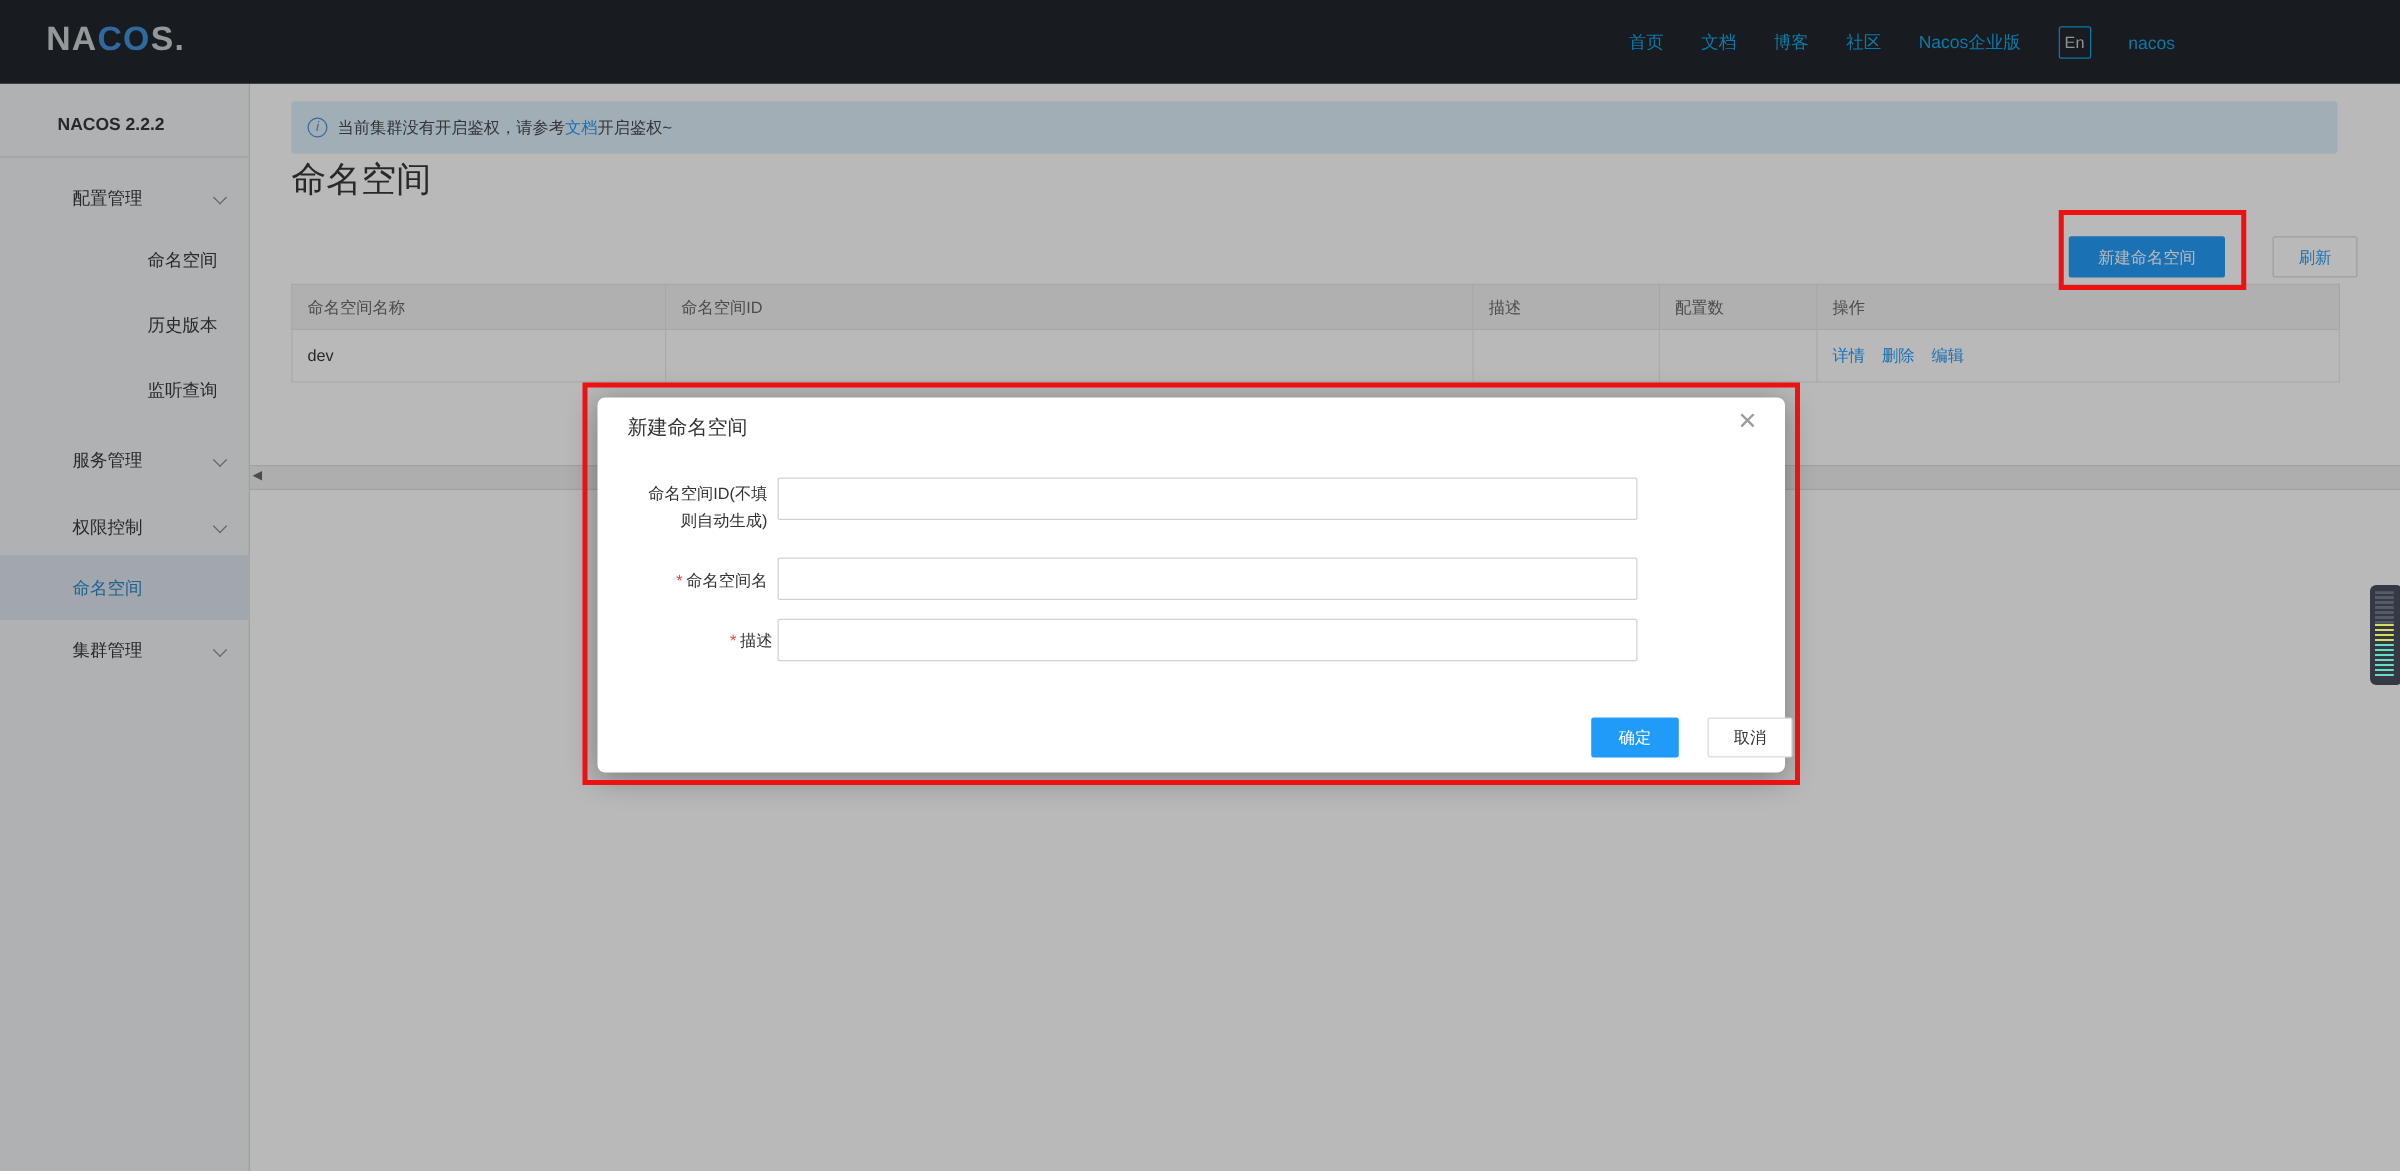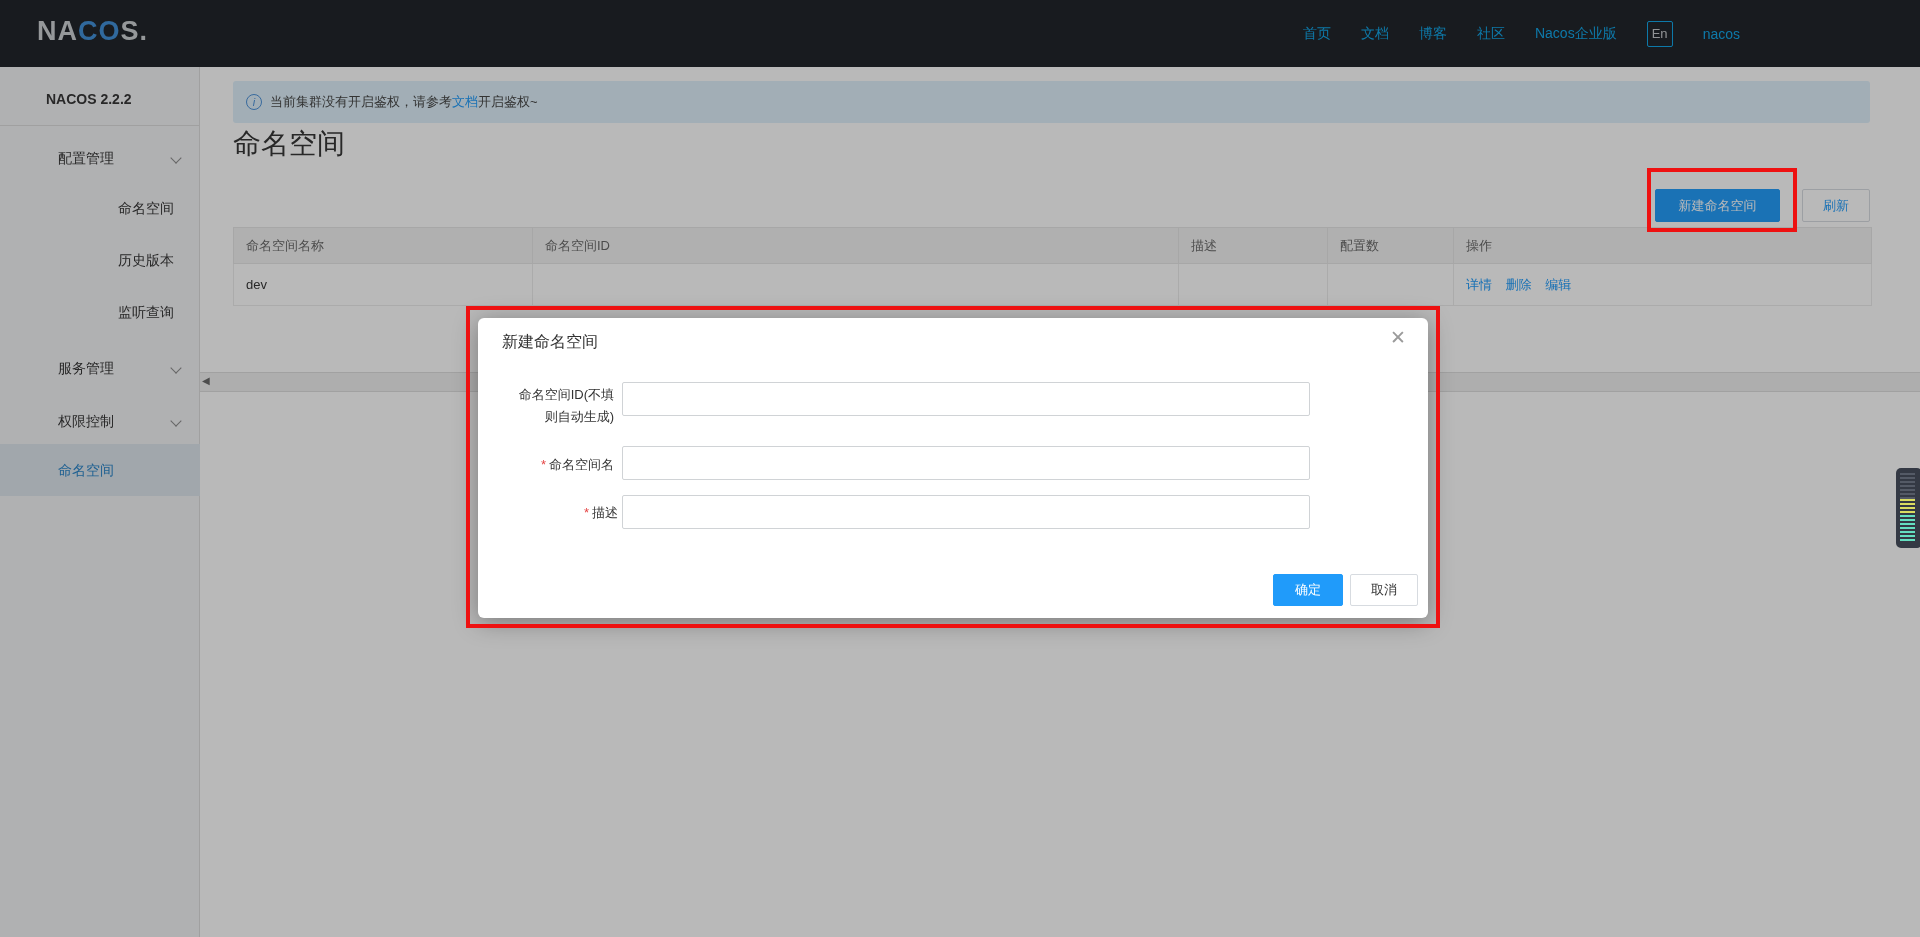--- a/index.html
+++ b/index.html
@@ -30,21 +30,21 @@
   
   #main { left:200px; top:67px; width:1720px; height:870px; background:#fff; }
   #notice { left:33px; top:14px; width:1637px; height:42px; background:#dff0fb; border-radius:3px;
             display:flex; align-items:center; padding-left:13px; font-size:13px; color:#444; }
   #notice-icon { width:16px; height:16px; border:1px solid #4a90d9; border-radius:50%; color:#4a90d9;
                  font-size:11px; display:inline-flex; align-items:center; justify-content:center; margin-right:8px; font-style:italic; }
   .link { color:#209bfa; cursor:pointer; }
   #page-title { left:33px; top:58px; font-size:28px; color:#333; }
   .btn { display:flex; align-items:center; justify-content:center; font-size:13px; border-radius:2px; cursor:pointer; }
   .btn-primary { background:#209bfa; color:#fff; border:1px solid #209bfa; }
-  .btn-plain { background:#fff; color:#209bfa; border:1px solid #d7dbe0; }
+  .btn-plain { background:#fff; color:#209bfa; border:1px solid #d7dbe0;margin-left:16px; }
   #btn-create { left:1455px; top:122px; width:125px; height:33px; }
   #btn-refresh { left:1602px; top:122px; width:68px; height:33px; }
 
   
   #ns-table { left:33px; top:160px; width:1638px; border-collapse:collapse; table-layout:fixed; }
   #ns-table th { height:36px; background:#f3f3f3; font-weight:normal; font-size:13px; color:#666;
                  text-align:left; padding-left:12px; border:1px solid #e6e6e6; }
   #ns-table td { height:42px; background:#fff; font-size:13px; color:#333; padding-left:12px; border:1px solid #ececec; }
   .op-link { color:#209bfa; cursor:pointer; margin-right:10px; font-size:13px; }
   .op-link.disabled { color:#b0b0b0; cursor:default; }
@@ -117,20 +117,23 @@
       <span>监听查询</span>
     </div>
     <div class="side-item" style="top:275px;">
       <span>服务管理</span><i class="chev"></i>
     </div>
     <div class="side-item" style="top:328px;">
       <span>权限控制</span><i class="chev"></i>
     </div>
     <div class="side-item selected" style="top:377px;">
       <span>命名空间</span>
+    </div>
+    <div class="side-item" style="top:427px;">
+      <span>集群管理</span><i class="chev"></i>
     </div>
   </div>
 
   <div id="main" class="abs">
     <div id="notice" class="abs">
       <span id="notice-icon">i</span>
       <span>当前集群没有开启鉴权，请参考</span>
         <span class="link">文档</span>
         <span>开启鉴权~</span>
     </div>

